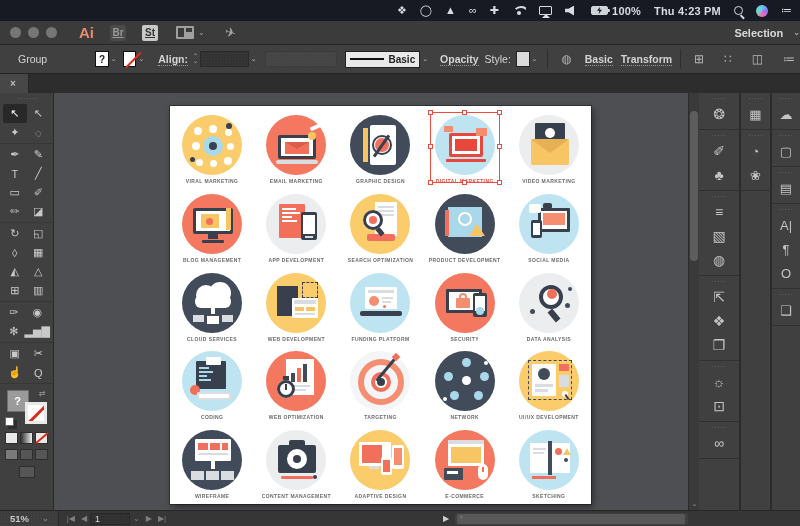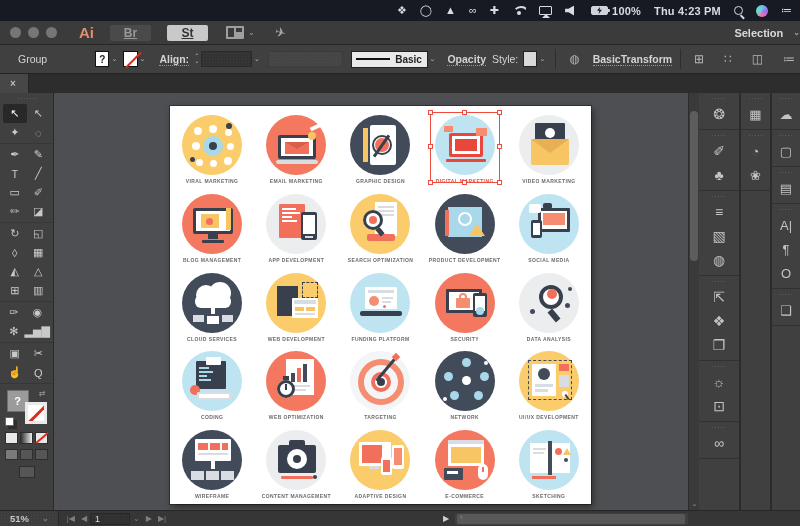--- a/index.html
+++ b/index.html
@@ -44,22 +44,22 @@
   
   .siri-icon { width:12px; height:12px; border-radius:50%;
     background:conic-gradient(#64c8f0,#9b6df0,#f06db4,#64e0c8,#64c8f0); }
 
   
   #titlebar { position:absolute; left:0; top:21px; width:800px; height:24px; background:#3b3b3b;
     border-bottom:1px solid #262626; display:flex; align-items:center; }
   .traffic { display:flex; gap:7px; margin-left:10px; }
   .tl { width:11px; height:11px; border-radius:50%; background:#767676; }
   #ai-logo { color:#e58e6c; font-weight:bold; font-size:15px; margin-left:22px; letter-spacing:0; }
-  .appbtn { margin-left:16px; width:41px; height:16px; display:flex; align-items:center; justify-content:center;
-    font-size:12px; font-weight:bold; border-radius:2px;text-decoration:underline; }
+  .appbtn { margin-left:16px; width:16px; height:16px; display:flex; align-items:center; justify-content:center;
+    font-size:10px; font-weight:bold; border-radius:2px;text-decoration:underline; }
   .br-btn { background:#4a4a4a; color:#9a9a9a; }
   .st-btn { background:#c9c9c9; color:#333; }
   .layout-icon { margin-left:18px; width:18px; height:13px; background:#9f9f9f; border-radius:1px; position:relative; }
   .layout-icon::after{ content:""; position:absolute; right:2px; top:2px; width:6px; height:4px; background:#3b3b3b; }
   .layout-icon::before{ content:""; position:absolute; left:2px; top:2px; width:6px; height:9px; background:#3b3b3b; }
   .tiny-chevron { color:#9f9f9f; font-size:8px; margin-left:4px; }
   .rocket-icon { color:#a8a8a8; font-size:13px; margin-left:20px; transform:rotate(15deg); }
   #workspace { margin-left:auto; display:flex; align-items:center; color:#d9d9d9; font-weight:bold; font-size:11px; gap:6px; }
   #search-stock { margin:0 10px 0 16px; width:150px; height:17px; background:#2e2e2e; border:1px solid #505050;
     border-radius:9px; display:flex; align-items:center; padding:0 7px; gap:5px; color:#8a8a8a; font-size:10px; }
@@ -265,21 +265,21 @@
       <span class="brush-name">Basic</span>
     </span>
     <span class="chev">⌄</span>
     <span class="cb-link" style="margin-left:10px;">Opacity</span>
     <span style="margin-left:6px;">Style:</span>
     <span class="style-swatch" style="margin-left:5px;"></span>
     <span class="chev">⌄</span>
     <span class="cb-sep"></span>
     <span class="cb-icon">◍</span>
     <span class="cb-link" style="margin-left:8px;">Basic</span>
-    <span class="cb-link" style="margin-left:0;">Transform</span>
+    <span class="cb-link" style="margin-left:8px;">Transform</span>
     <span class="cb-sep"></span>
     <span id="cb-right-icons" style="display:flex;align-items:center;gap:10px;">
         <span class="cb-icon">⊞</span>
         <span class="cb-icon">∷</span>
         <span class="cb-icon">◫</span>
         <span class="cb-icon">≔</span>
       </span>
   </div>
 
   <div id="tabstrip">

